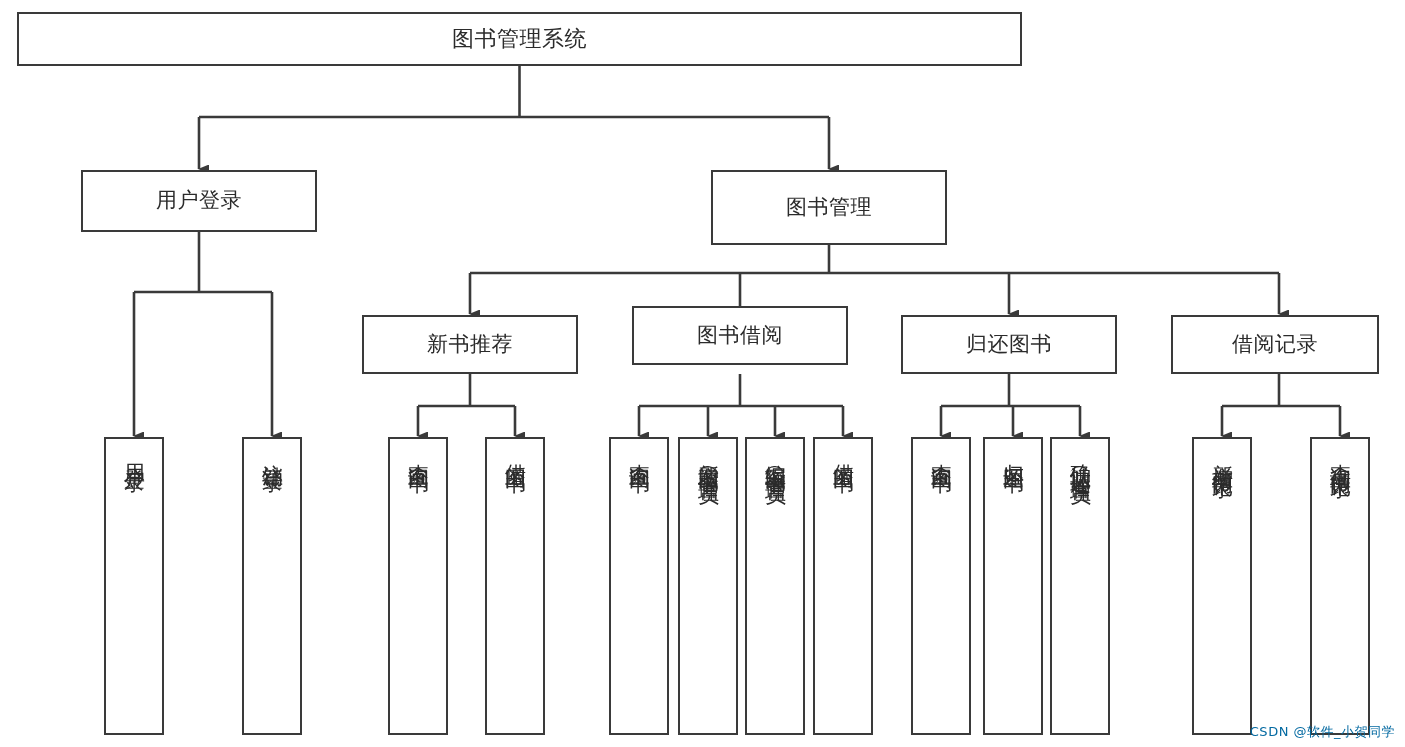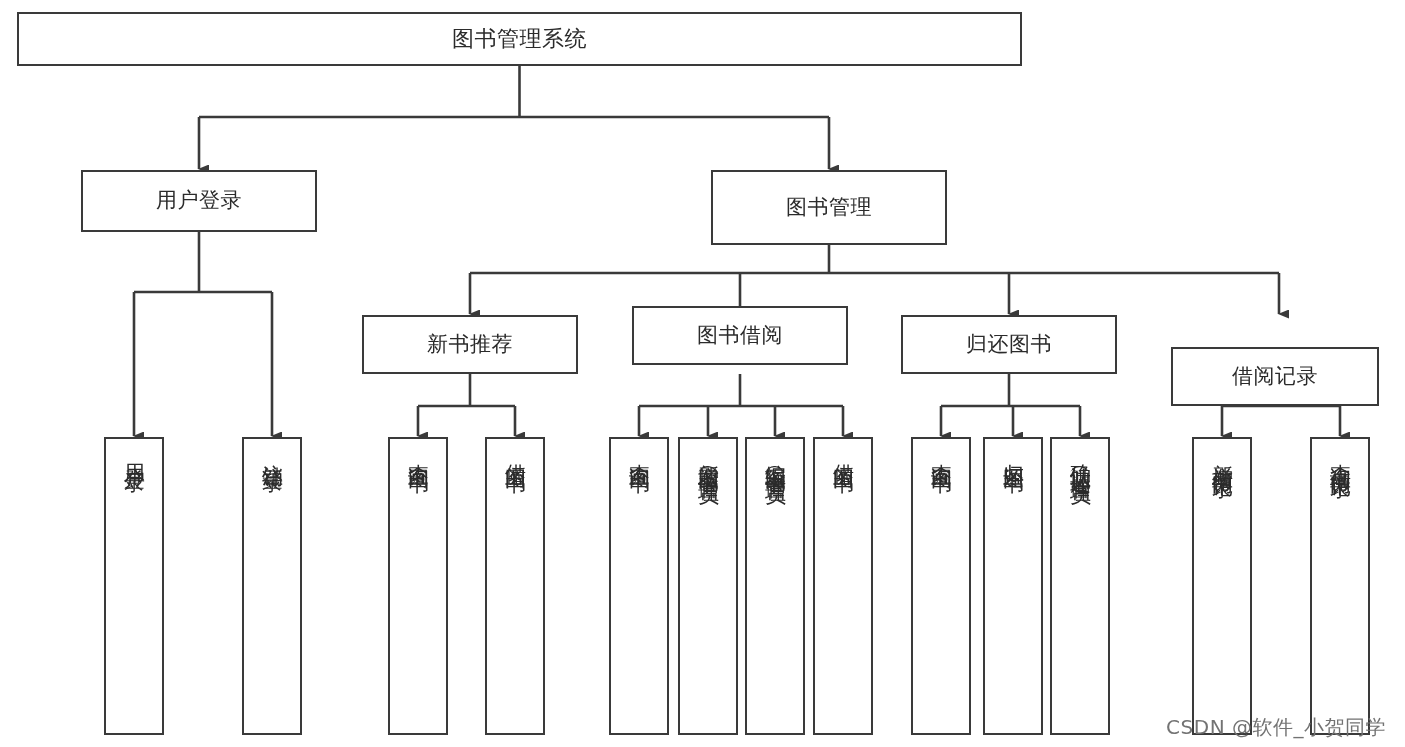--- a/index.html
+++ b/index.html
@@ -57,24 +57,24 @@
   }
   .node.vert .node-label {
     writing-mode: vertical-rl;
     text-orientation: upright;
     font-size: 21px;
     letter-spacing: 3px;
     line-height: 1;
   }
   .watermark {
     position: absolute;
-    right: 19px;
+    right: 10px;
     bottom: 6px;
-    font-size: 20px;
-    color: #737373;
+    font-size: 13px;
+    color: #0369a1;
     letter-spacing: 0.5px;
     white-space: nowrap;
     user-select: none;
   }
 </style>
 </head>
 <body>
 
 <div id="diagram-root">
 
@@ -133,21 +133,21 @@
       </div>
       <div class="node horiz" style="left: 362px; top: 315px; width: 216px; height: 59px; border-color: rgb(58, 58, 58); background: rgb(255, 255, 255);">
         <span class="node-label" style="color: rgb(43, 43, 43);">新书推荐</span>
       </div>
       <div class="node horiz" style="left: 632px; top: 306px; width: 216px; height: 59px; border-color: rgb(58, 58, 58); background: rgb(255, 255, 255);">
         <span class="node-label" style="color: rgb(43, 43, 43);">图书借阅</span>
       </div>
       <div class="node horiz" style="left: 901px; top: 315px; width: 216px; height: 59px; border-color: rgb(58, 58, 58); background: rgb(255, 255, 255);">
         <span class="node-label" style="color: rgb(43, 43, 43);">归还图书</span>
       </div>
-      <div class="node horiz" style="left: 1171px; top: 315px; width: 208px; height: 59px; border-color: rgb(58, 58, 58); background: rgb(255, 255, 255); margin-top: 32px;">
+      <div class="node horiz" style="left: 1171px; top: 315px; width: 208px; height: 59px; border-color: rgb(58, 58, 58); background: rgb(255, 255, 255);">
         <span class="node-label" style="color: rgb(43, 43, 43);">借阅记录</span>
       </div>
       <div class="node vert" style="left: 104px; top: 437px; width: 60px; height: 298px; border-color: rgb(58, 58, 58); background: rgb(255, 255, 255);">
         <span class="node-label" style="color: rgb(43, 43, 43);">用户登录</span>
       </div>
       <div class="node vert" style="left: 242px; top: 437px; width: 60px; height: 298px; border-color: rgb(58, 58, 58); background: rgb(255, 255, 255);">
         <span class="node-label" style="color: rgb(43, 43, 43);">注销登录</span>
       </div>
       <div class="node vert" style="left: 388px; top: 437px; width: 60px; height: 298px; border-color: rgb(58, 58, 58); background: rgb(255, 255, 255);">
         <span class="node-label" style="color: rgb(43, 43, 43);">查询图书</span>

